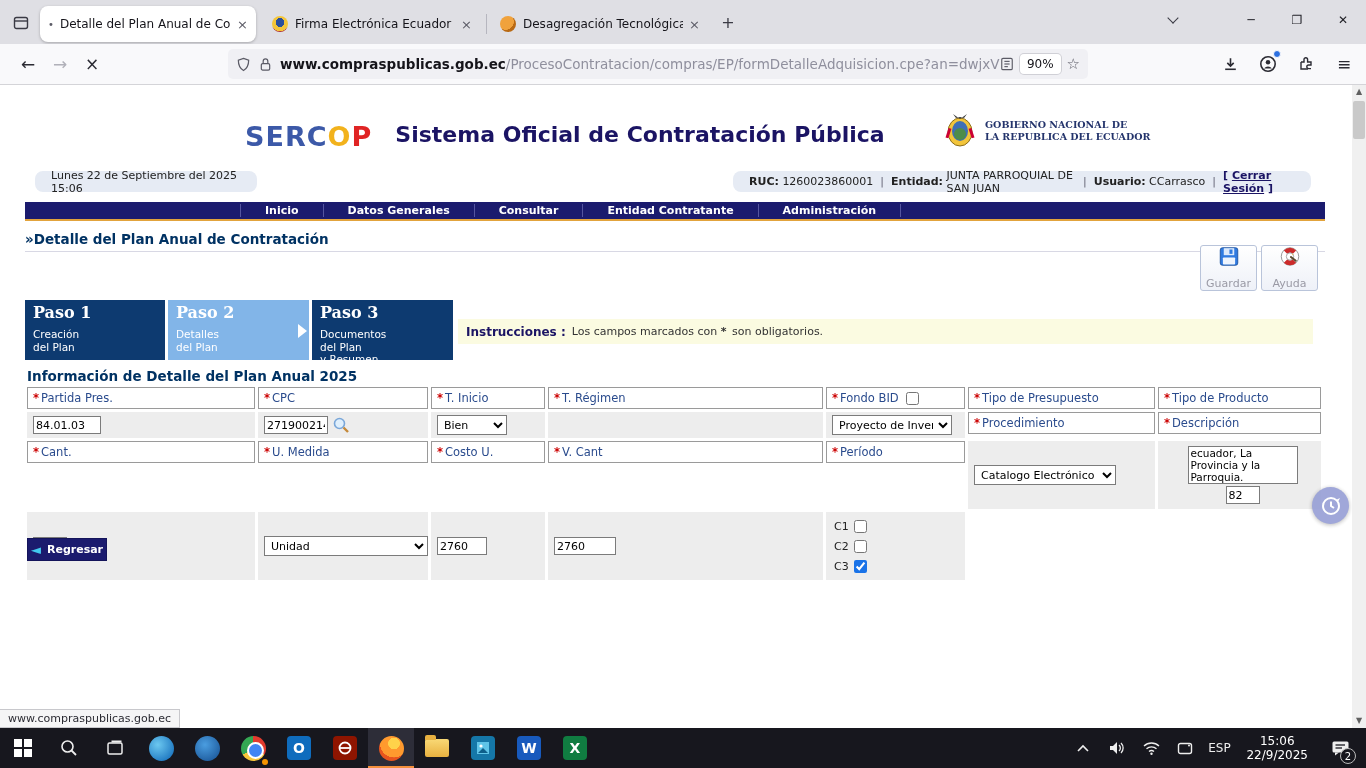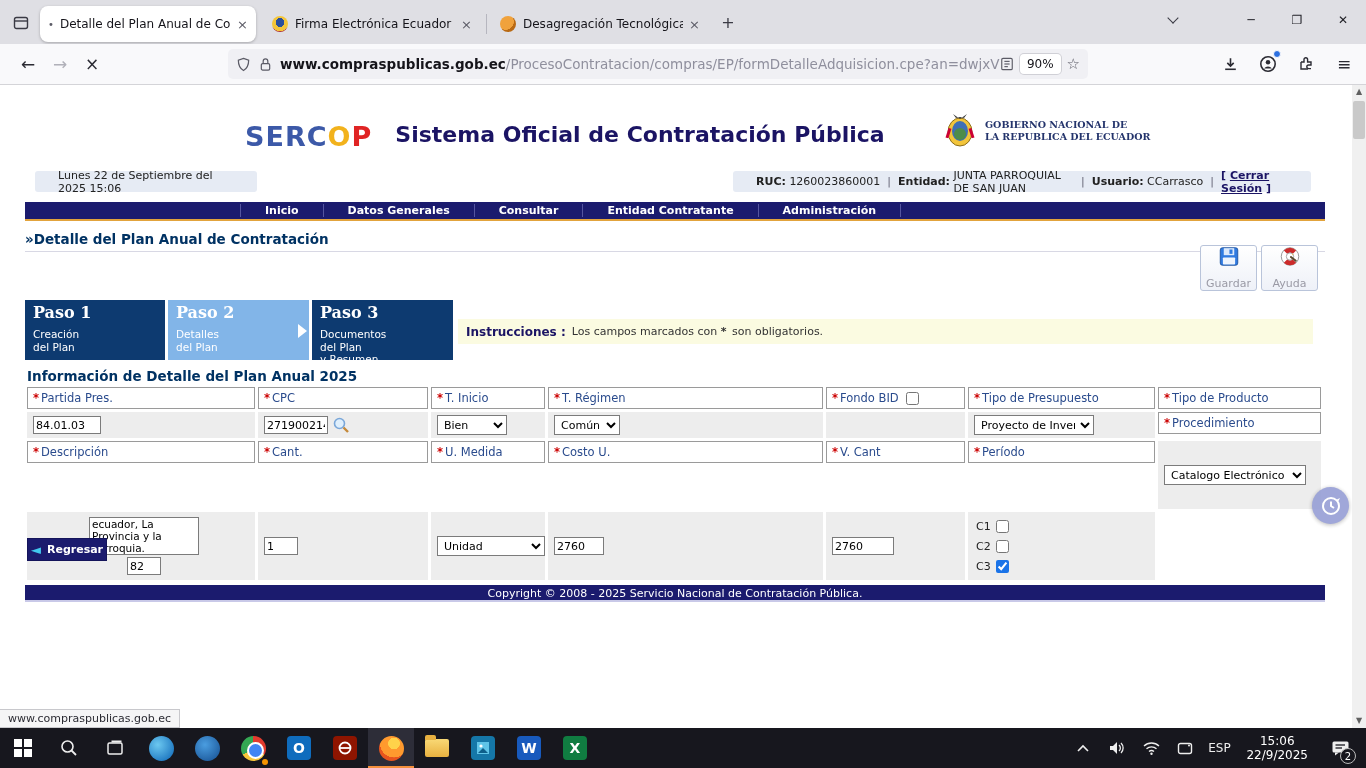--- a/index.html
+++ b/index.html
@@ -38,21 +38,21 @@
   .acct-dot { position:absolute; right:-1px; top:-2px; width:8px; height:8px; border-radius:50%; background:#2b6fe0; border:1.5px solid #f9f9fb; }
   .burger { font-size:17px; color:#2b2b33; }
 
   
   .webpage { left:0; top:85px; width:1352px; height:643px; background:#fff; }
   .sercop { left:245px; top:36px; font-size:27px; font-weight:bold; letter-spacing:1px; font-family:"DejaVu Sans",sans-serif; }
   .sercop .b { color:#3c59a8; } .sercop .y { color:#f2b21c; } .sercop .r { color:#e02424; }
   .apptitle { left:0; top:37px; width:1280px; text-align:center; font-size:22px; font-weight:bold; color:#1b1464; }
   .govlogo { left:943px; top:25px; display:flex; align-items:center; gap:8px; }
   .govtext { font-family:"DejaVu Serif","Liberation Serif",serif; font-weight:bold; font-size:9.5px; color:#24346c; line-height:12px; }
-  .pillbar { top:86px; height:21px; background:#e6ebf4; border-radius:3px; display:flex; align-items:center; padding:0 23px; color:#222; }
+  .pillbar { top:86px; height:21px; background:#e6ebf4; border-radius:8px; display:flex; align-items:center; padding:0 16px; color:#222; }
   .pillbar b { color:#222; }
   .pillbar .sep { margin:0 7px; color:#667; }
   .logout { color:#1b1464; font-weight:bold; }
   .logout u { text-decoration:underline; }
   .menubar { left:25px; top:117px; width:1300px; height:19px; background:#1b1b6e; border-bottom:2px solid #e2a33c; display:flex; align-items:center; padding-left:215px; }
   .menuitem { color:#fff; font-weight:bold; font-size:11px; padding:0 24px; height:13px; line-height:13px; border-right:1px solid #5555a0; cursor:default; }
   .menuitem:first-child { border-left:1px solid #5555a0; }
   .pagetitle { left:25px; top:146px; width:1300px; font-size:13.5px; font-weight:bold; color:#003263; border-bottom:1px solid #d8d8e4; padding-bottom:4px; }
 
   .iconbtn { top:160px; width:57px; height:46px; border:1px solid #b9c4da; border-radius:3px; background:linear-gradient(#ffffff,#eef1f8); display:flex; flex-direction:column; align-items:center; justify-content:center; gap:10px; }
@@ -324,23 +324,20 @@
       <div class="vcell vr1">
         <input class="tin" style="width: 64px;" value="271900214">
         <svg width="18" height="18" viewBox="0 0 18 18" style="margin-left:4px;">
             <circle cx="7.5" cy="7.5" r="5" fill="#dfeffc" stroke="#7aa7d9" stroke-width="1.6"></circle>
             <line x1="11.5" y1="11.5" x2="16" y2="16" stroke="#c58a3a" stroke-width="2.4"></line>
           </svg>
       </div>
       <div class="vcell vr1">
           <select class="tin" style="width:70px;"><option>Bien</option></select>
         </div>
-      <div class="vcell vr1">
-          <select class="tin" style="width:66px;"><option>Común</option></select>
-        </div>
       <div class="vcell vr1"></div>
       <div class="vcell vr1">
           <select class="tin" style="width:120px;"><option>Proyecto de Inversión</option></select>
         </div>
 
       <div class="hcell">
           <span class="req">*</span>
           <span>Procedimiento</span>
         </div>
       <div class="hcell">
@@ -401,21 +398,20 @@
             <input type="checkbox" checked="checked" style="">
           </span>
       </div>
     </div>
 
     <div class="abs backbtn">
       <span class="arr">◄</span>
       <span>Regresar</span>
     </div>
 
-    <div class="abs pfooter">Copyright © 2008 - 2025 Servicio Nacional de Contratación Pública.</div>
 
     <div class="abs floatwidget">
       <svg width="22" height="22" viewBox="0 0 22 22">
           <circle cx="11" cy="11" r="8" fill="none" stroke="#fff" stroke-width="2"></circle>
           <path d="M11 6.5 V11 L14 13" fill="none" stroke="#fff" stroke-width="2"></path>
           <path d="M16 5 l4 -2 l-2 4" fill="#fff"></path>
         </svg>
     </div>
   </div>
 

